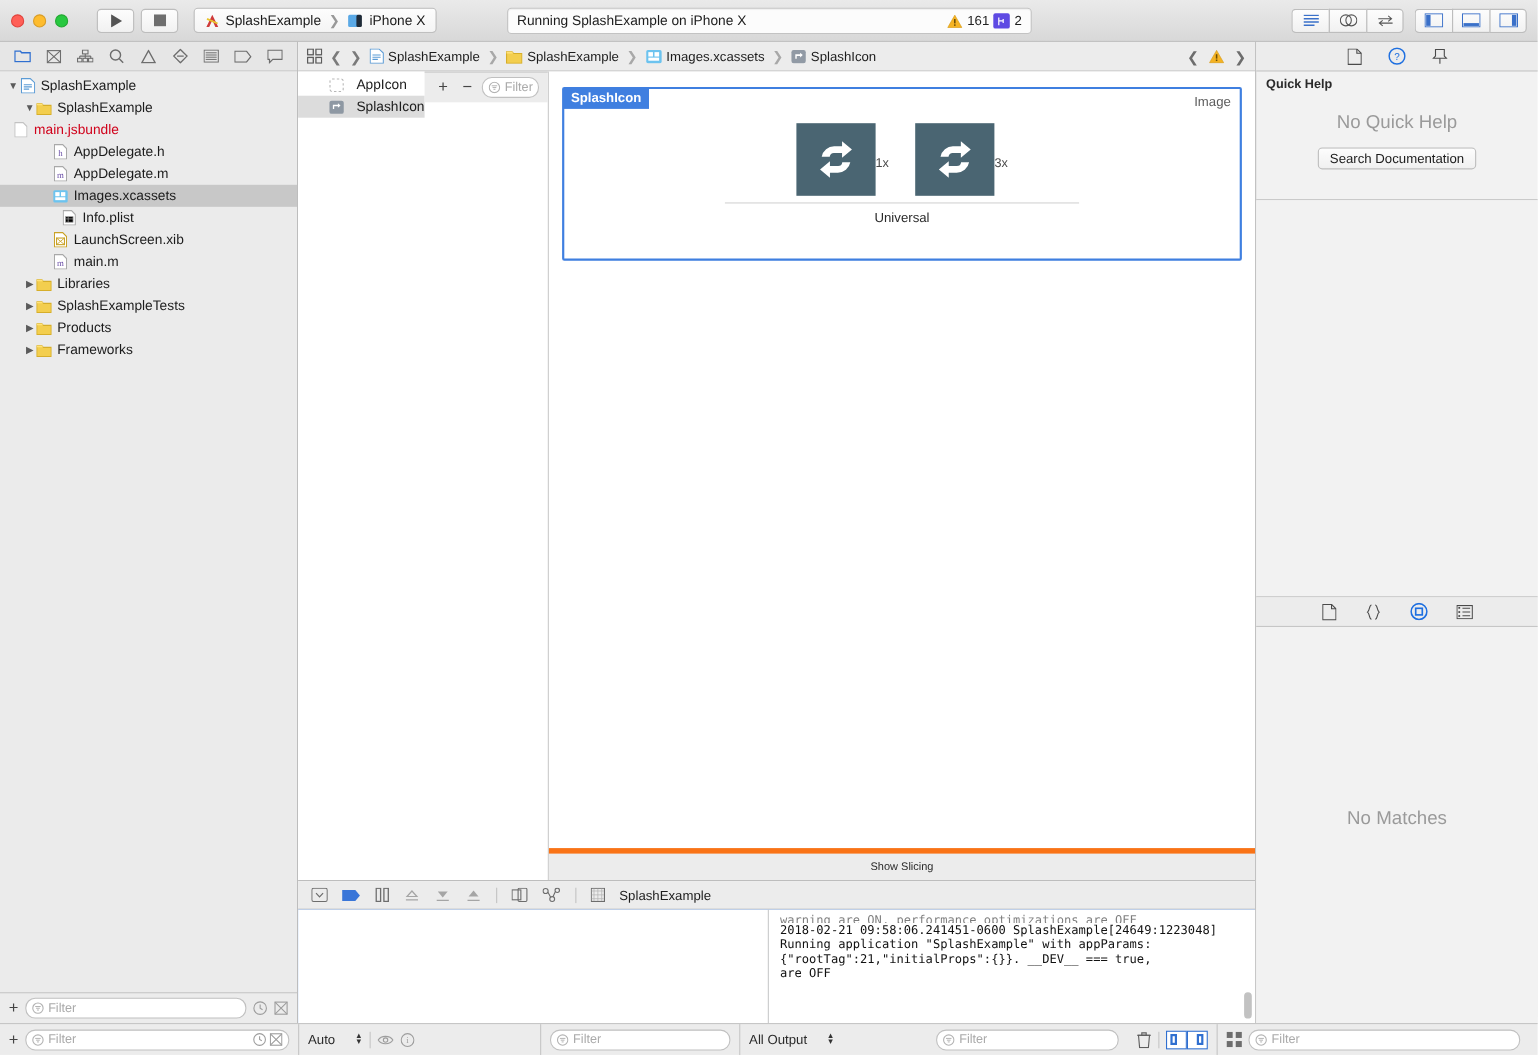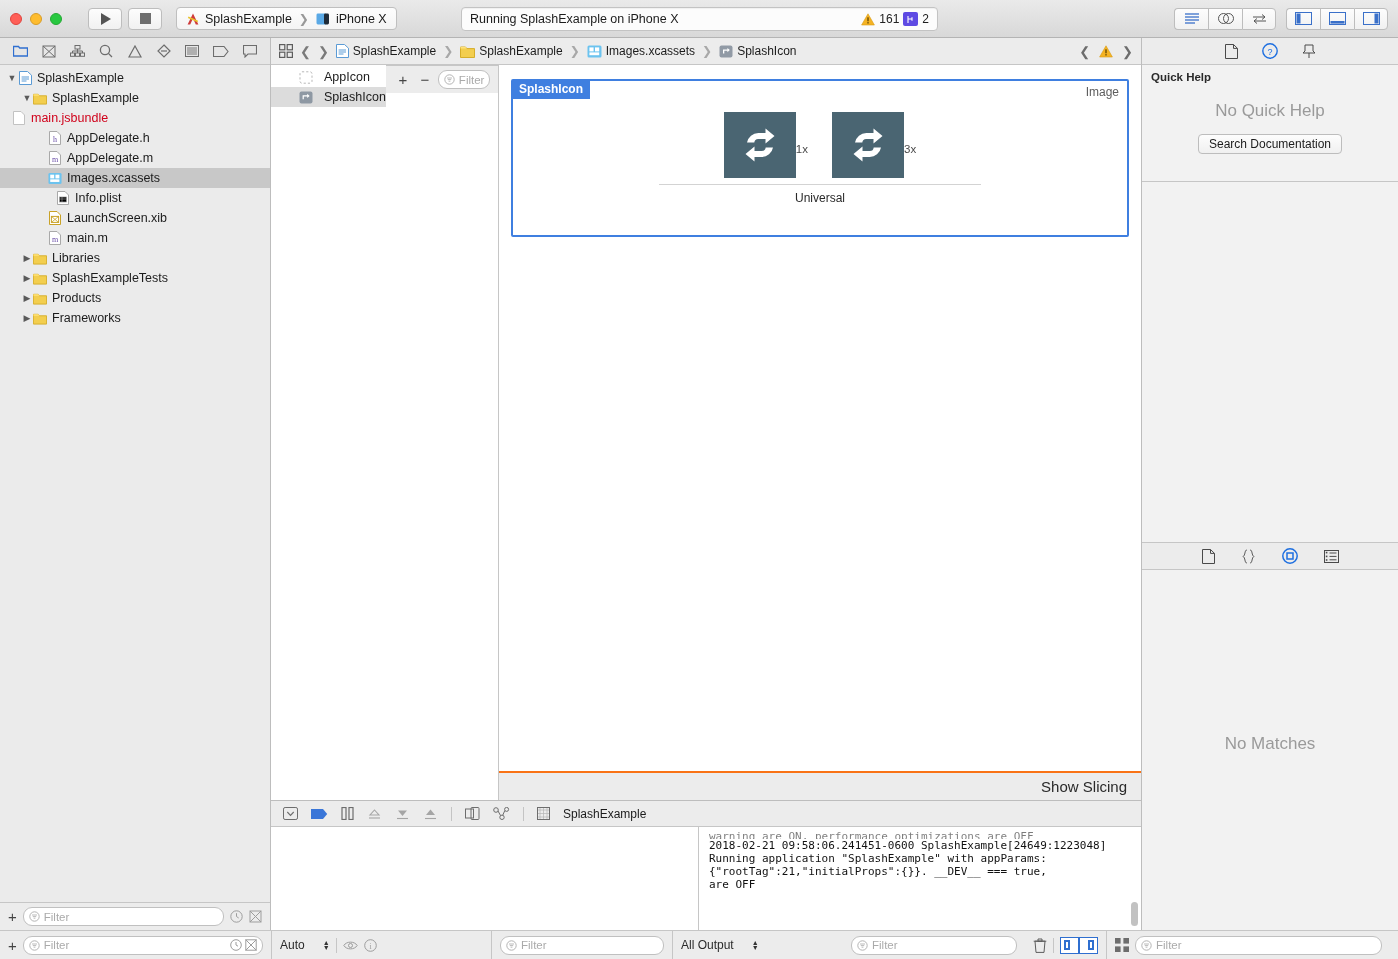--- a/index.html
+++ b/index.html
@@ -128,23 +128,23 @@
   .slots { display:flex; justify-content:center; gap:24px; padding-top:31px; }
   .slot { display:flex; align-items:center; }
   .slot-img {
     width:72px; height:66px; background:#4a6572;
     display:flex; align-items:center; justify-content:center;
   }
   .slot-lbl { font-size:11.5px; color:#4a4a4a; margin-top:7px; }
   .uni-wrap { margin:6px auto 0; width:322px; border-top:1px solid #d3d3d3; text-align:center; padding-top:6px; }
   .uni-lbl { font-size:12px; color:#2a2a2a; }
   .set-foot {
-    height:29px; border-top:2px solid #f97316; background:#ececec;
-    display:flex; align-items:center; justify-content:flex-end; padding:0 14px;
-    font-size:15px; color:#2a2a2a;
+    height:29px; border-top:5px solid #f97316; background:#ececec;
+    display:flex; align-items:center; justify-content:center; padding:0 14px;
+    font-size:10px; color:#2a2a2a;
   }
 
   
   .debug { height:130px; min-height:130px; display:flex; flex-direction:column; border-top:1px solid #bdbdbd; }
   .debug-bar {
     height:26px; background:#ececec; border-bottom:1px solid #c6c6c6;
     display:flex; align-items:center; gap:13px; padding:0 12px; color:#5d5d5d; font-size:12px;
   }
   .dbar-sep { width:1px; height:14px; background:#c4c4c4; }
   .debug-body { flex:1; display:flex; min-height:0; background:#3b82f6; }

